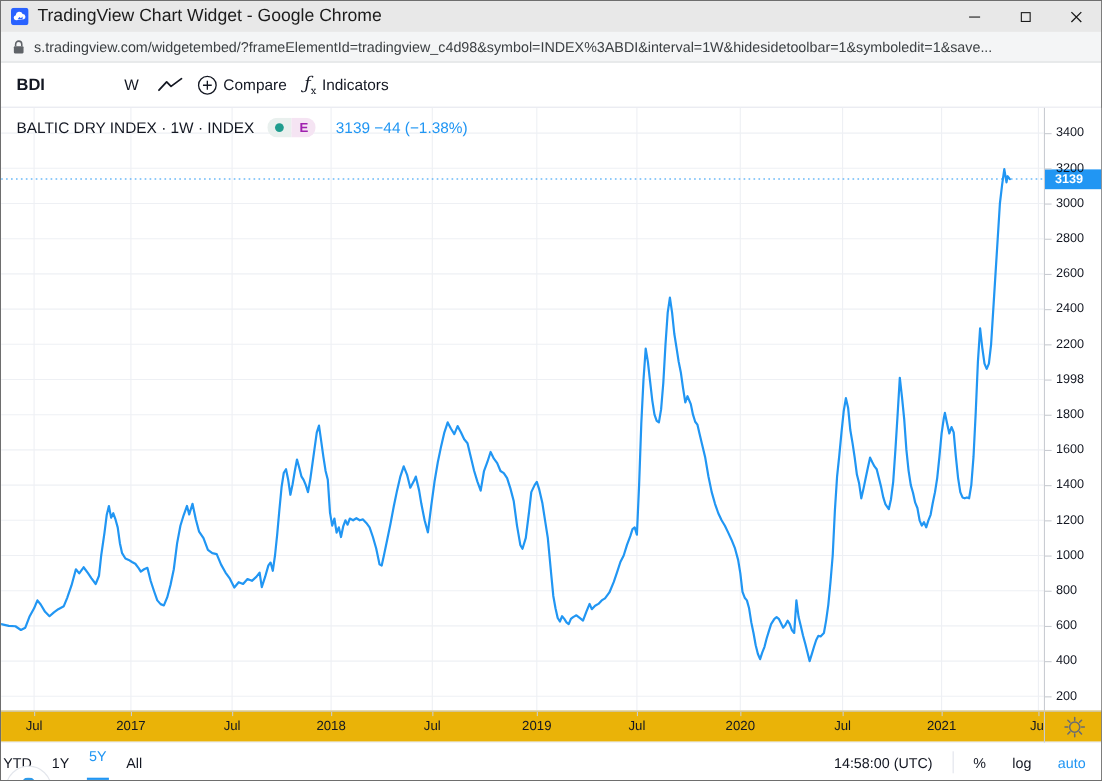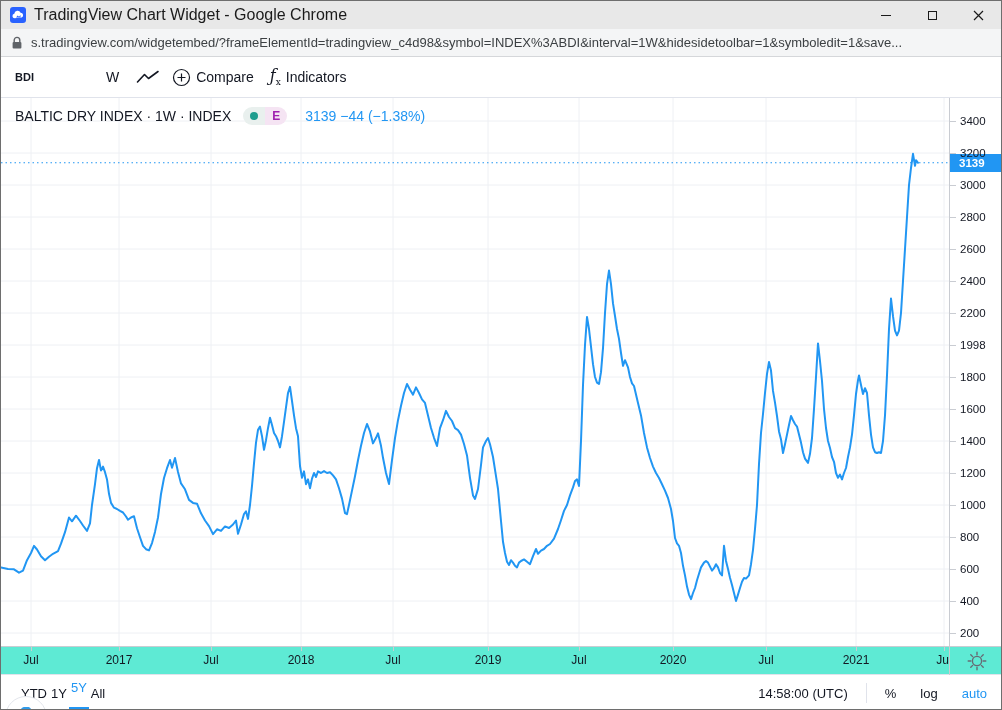--- a/index.html
+++ b/index.html
@@ -14,21 +14,21 @@
   .win-btn{width:46px;height:28px;display:flex;align-items:center;justify-content:center;cursor:default}
   .glyph-min{width:10px;height:1px;background:#1a1a1a}
   .glyph-max{width:9px;height:9px;border:1px solid #1a1a1a}
 
   
   .urlbar{height:28px;background:#f4f5f6;border-bottom:1px solid #d5d7da;display:flex;align-items:center;padding:0 10px}
   .url-text{font-size:13px;color:#3c4043;white-space:nowrap;overflow:hidden;margin-left:8px}
 
   
   .tv-toolbar{height:41px;background:#fff;border-bottom:1px solid #e0e3eb;display:flex;align-items:center;color:#131722;font-size:14px}
-  .tb-symbol{font-weight:bold;font-size:11px;margin-left:14px;cursor:pointer}
+  .tb-symbol{font-weight:bold;font-size:15px;margin-left:14px;cursor:pointer}
   .tb-interval{margin-left:72px;cursor:pointer}
   .tb-linestyle{margin-left:17px;cursor:pointer;display:flex;align-items:center}
   .tb-group{display:flex;align-items:center;cursor:pointer}
   .tb-compare{margin-left:12px}
   .tb-indicators{margin-left:16px}
   .tb-group span.lbl{margin-left:5px}
   .fx{font-style:italic;font-family:"DejaVu Serif","Liberation Serif",serif;font-size:16px}
   .fx sub{font-size:9px;font-style:normal}
 
   
@@ -42,29 +42,29 @@
   .quote{margin-left:18px;color:#2196f3;white-space:pre}
   .watermark{position:absolute;left:4px;top:598px;width:42px;height:42px;border:1px solid #e3e6ec;border-radius:50%;background:#fff;display:flex;align-items:center;justify-content:center;cursor:pointer;z-index:2}
 
   
   .price-axis{position:absolute;right:0;top:0;width:54px;height:548px;border-left:1px solid #c9ccd2;background:#fff;cursor:ns-resize}
   .pa-label{position:absolute;left:10px;font-size:11.5px;color:#131722;line-height:16px}
   .pa-tick{position:absolute;left:0;width:6px;height:1px;background:#c9ccd2}
   .price-flag{position:absolute;left:0;width:54px;height:18px;background:#2196f3;color:#fff;font-size:11.5px;font-weight:bold;display:flex;align-items:center;padding-left:9px}
 
   
-  .time-axis{position:relative;width:1002px;height:28px;border-top:1px solid #c9ccd2;background:#5eead4;cursor:ew-resize}
+  .time-axis{position:relative;width:1002px;height:28px;border-top:1px solid #c9ccd2;background:#eab308;cursor:ew-resize}
   .ta-labels{position:absolute;left:0;top:0;width:948px;height:28px;overflow:hidden}
   .ta-label{position:absolute;top:6px;transform:translateX(-50%);font-size:12px;color:#131722;white-space:nowrap}
   .ta-tick{position:absolute;top:0;width:1px;height:4px;background:#c9ccd2}
   .ta-corner{position:absolute;right:0;top:0;width:54px;height:28px;border-left:1px solid #c9ccd2;display:flex;align-items:center;justify-content:center;cursor:pointer}
 
   
   .bottom-bar{height:37px;border-top:1px solid #e0e3eb;background:#fff;display:flex;align-items:center;font-size:13px;color:#131722}
-  .ranges{display:flex;align-items:center;gap:0;margin-left:18px}
+  .ranges{display:flex;align-items:center;gap:14px;}
   .range-btn{cursor:pointer;padding:3px 2px}
   .range-btn.active{color:#2196f3;border-bottom:2px solid #2196f3;padding-bottom:12px}
   .bb-right{margin-left:auto;display:flex;align-items:center;margin-right:14px}
   .clock{color:#131722}
   .vdiv{width:1px;height:20px;background:#e0e3eb;margin:0 18px}
   .bb-link{cursor:pointer;margin-left:0}
   .bb-link + .bb-link{margin-left:24px}
   .bb-link.blue{color:#2196f3}
 </style>
 </head>

